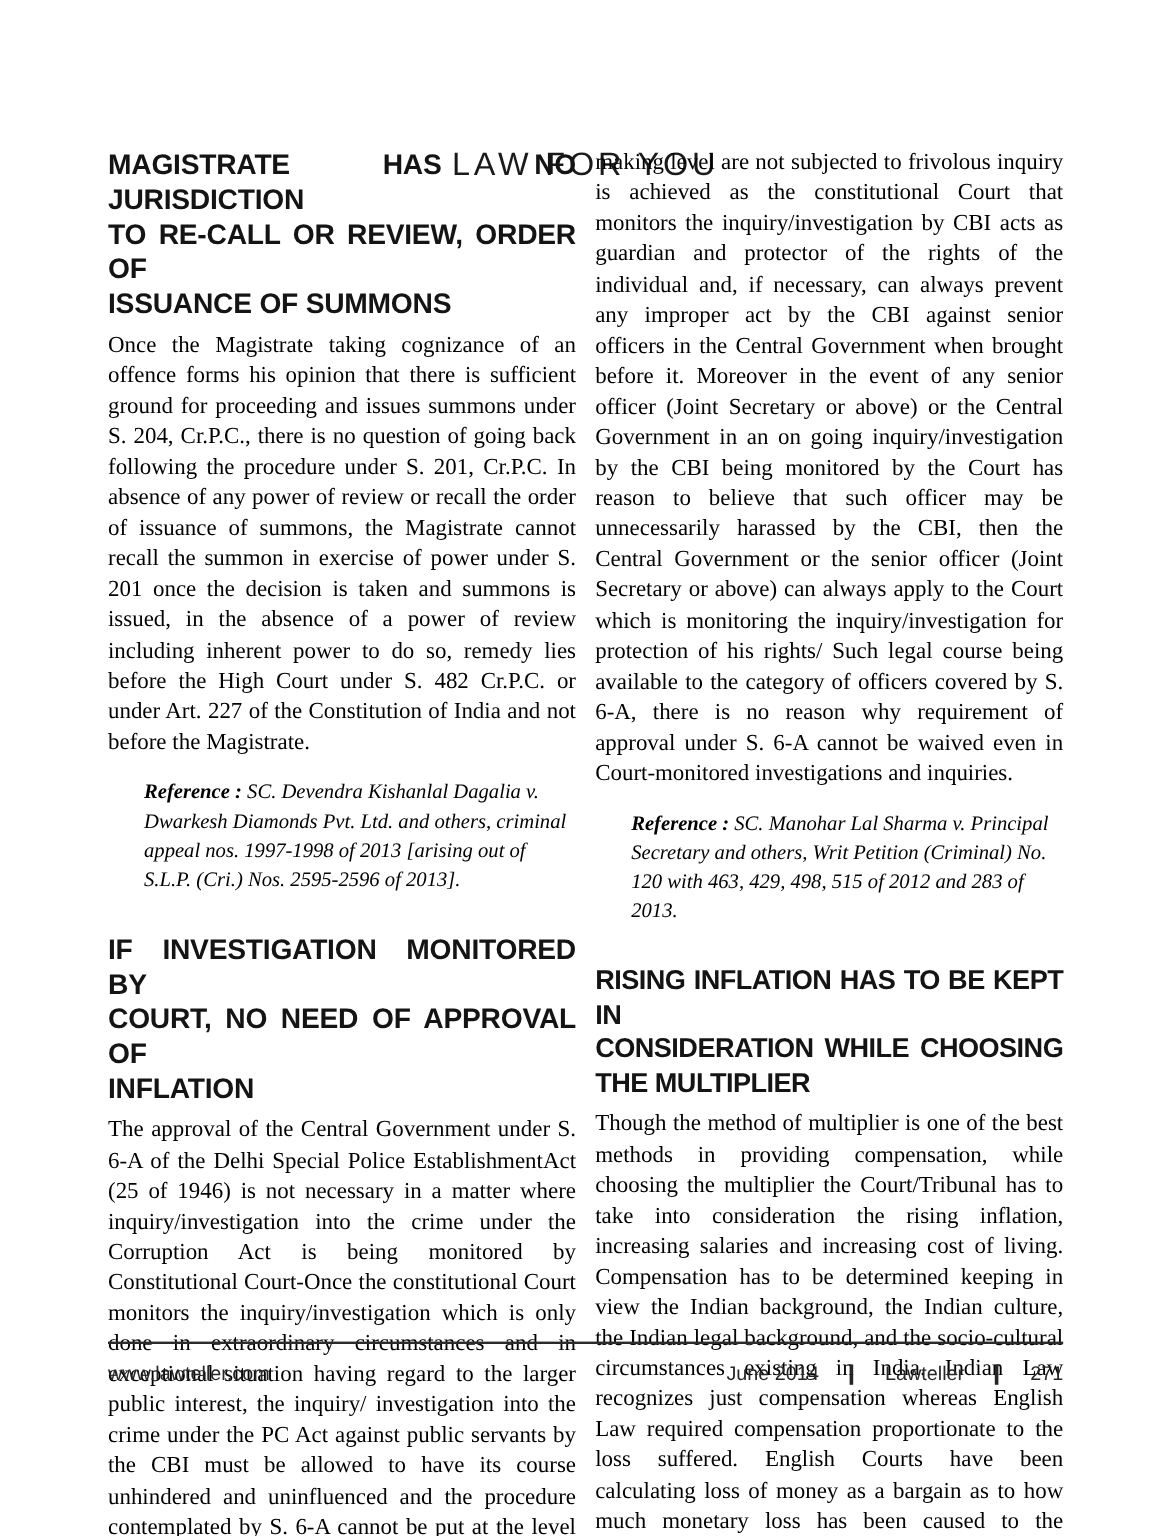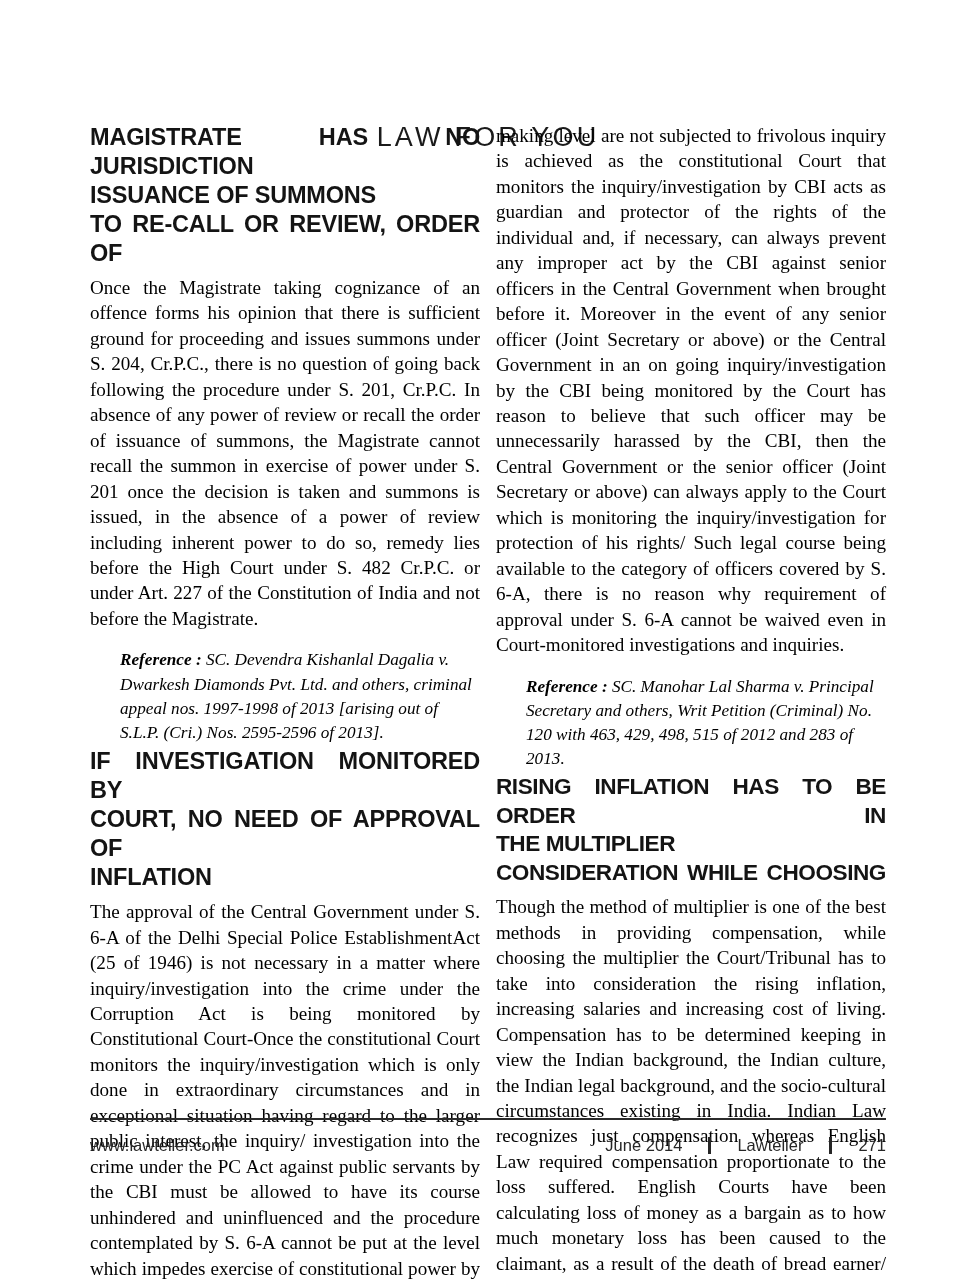--- a/index.html
+++ b/index.html
@@ -75,21 +75,21 @@
     letter-spacing: -0.45px;
     line-height: 28.5px;
   }
   h2.sec .ln { display: block; }
   h2.sec .ln.stretch {
     text-align: justify;
     -moz-text-align-last: justify;
     text-align-last: justify;
   }
 
-  h2.sec.gap-top { margin-top: 2px; }
+  h2.sec.gap-top { margin-top: 32px; }
 
   
   p.body {
     margin: 0 0 0 0;
     font-size: 19.1px;
     line-height: 25.45px;
     text-align: justify;
     -moz-text-align-last: left;
     text-align-last: left;
     word-spacing: 0.1px;
@@ -153,22 +153,22 @@
 <div class="page">
 
   <div class="masthead">LAW FOR YOU</div>
 
   <div class="columns">
 
     <div class="col col-left">
 
       <h2 class="sec">
         <span class="ln stretch">MAGISTRATE HAS NO JURISDICTION</span>
+        <span class="ln stretch">TO RE-CALL OR REVIEW, ORDER OF</span>
         <span class="ln">ISSUANCE OF SUMMONS</span>
-        <span class="ln stretch">TO RE-CALL OR REVIEW, ORDER OF</span>
       </h2>
 
       <p class="body">Once the Magistrate taking cognizance of an offence forms his opinion that there is sufficient ground for proceeding and issues summons under S. 204, Cr.P.C., there is no question of going back following the procedure under S. 201, Cr.P.C. In absence of any power of review or recall the order of issuance of summons, the Magistrate cannot recall the summon in exercise of power under S. 201 once the decision is taken and summons is issued, in the absence of a power of review including inherent power to do so, remedy lies before the High Court under S. 482 Cr.P.C. or under Art. 227 of the Constitution of India and not before the Magistrate.</p>
 
       <p class="reference">
         <span class="ln"><span class="lbl">Reference :</span><span> SC. Devendra Kishanlal Dagalia v.</span></span>
         <span class="ln">Dwarkesh Diamonds Pvt. Ltd. and others, criminal</span>
         <span class="ln">appeal nos. 1997-1998 of 2013 [arising out of</span>
         <span class="ln">S.L.P. (Cri.) Nos. 2595-2596 of 2013].</span>
       </p>
@@ -187,23 +187,23 @@
       <p class="body">making level are not subjected to frivolous inquiry is achieved as the constitutional Court that monitors the inquiry/investigation by CBI acts as guardian and protector of the rights of the individual and, if necessary, can always prevent any improper act by the CBI against senior officers in the Central Government when brought before it. Moreover in the event of any senior officer (Joint Secretary or above) or the Central Government in an on going inquiry/investigation by the CBI being monitored by the Court has reason to believe that such officer may be unnecessarily harassed by the CBI, then the Central Government or the senior officer (Joint Secretary or above) can always apply to the Court which is monitoring the inquiry/investigation for protection of his rights/ Such legal course being available to the category of officers covered by S. 6-A, there is no reason why requirement of approval under S. 6-A cannot be waived even in Court-monitored investigations and inquiries.</p>
 
       <p class="reference">
         <span class="ln"><span class="lbl">Reference :</span><span> SC. Manohar Lal Sharma v. Principal</span></span>
         <span class="ln">Secretary and others, Writ Petition (Criminal) No.</span>
         <span class="ln">120 with 463, 429, 498, 515 of 2012 and 283 of</span>
         <span class="ln">2013.</span>
       </p>
 
       <h2 class="sec narrow gap-top">
-        <span class="ln stretch">RISING INFLATION HAS TO BE ORDER IN</span>
+        <span class="ln stretch">RISING INFLATION HAS TO BE KEPT IN</span>
+        <span class="ln stretch">CONSIDERATION WHILE CHOOSING</span>
         <span class="ln">THE MULTIPLIER</span>
-        <span class="ln stretch">CONSIDERATION WHILE CHOOSING</span>
       </h2>
 
       <p class="body">Though the method of multiplier is one of the best methods in providing compensation, while choosing the multiplier the Court/Tribunal has to take into consideration the rising inflation, increasing salaries and increasing cost of living. Compensation has to be determined keeping in view the Indian background, the Indian culture, the Indian legal background, and the socio-cultural circumstances existing in India. Indian Law recognizes just compensation whereas English Law required compensation proportionate to the loss suffered. English Courts have been calculating loss of money as a bargain as to how much monetary loss has been caused to the claimant, as a result of the death of bread earner/ deceased. The English Law being different, English Judges were having different approach towards the grant of compensation to the deceased's family. In India, we have a different culture. Here, every parent thinks that it is his moral and legal duty to give fullest education to his children. Parents think that marriage of their children is their responsibility and even providing a house to their children and grand-children is their responsibility. In India, the concept of culture and family life is totally distinct</p>
     </div>
   </div>
 
   <div class="footer-rule"></div>
 
   <div class="footer">
     <span class="seg">www.lawteller.com</span>

